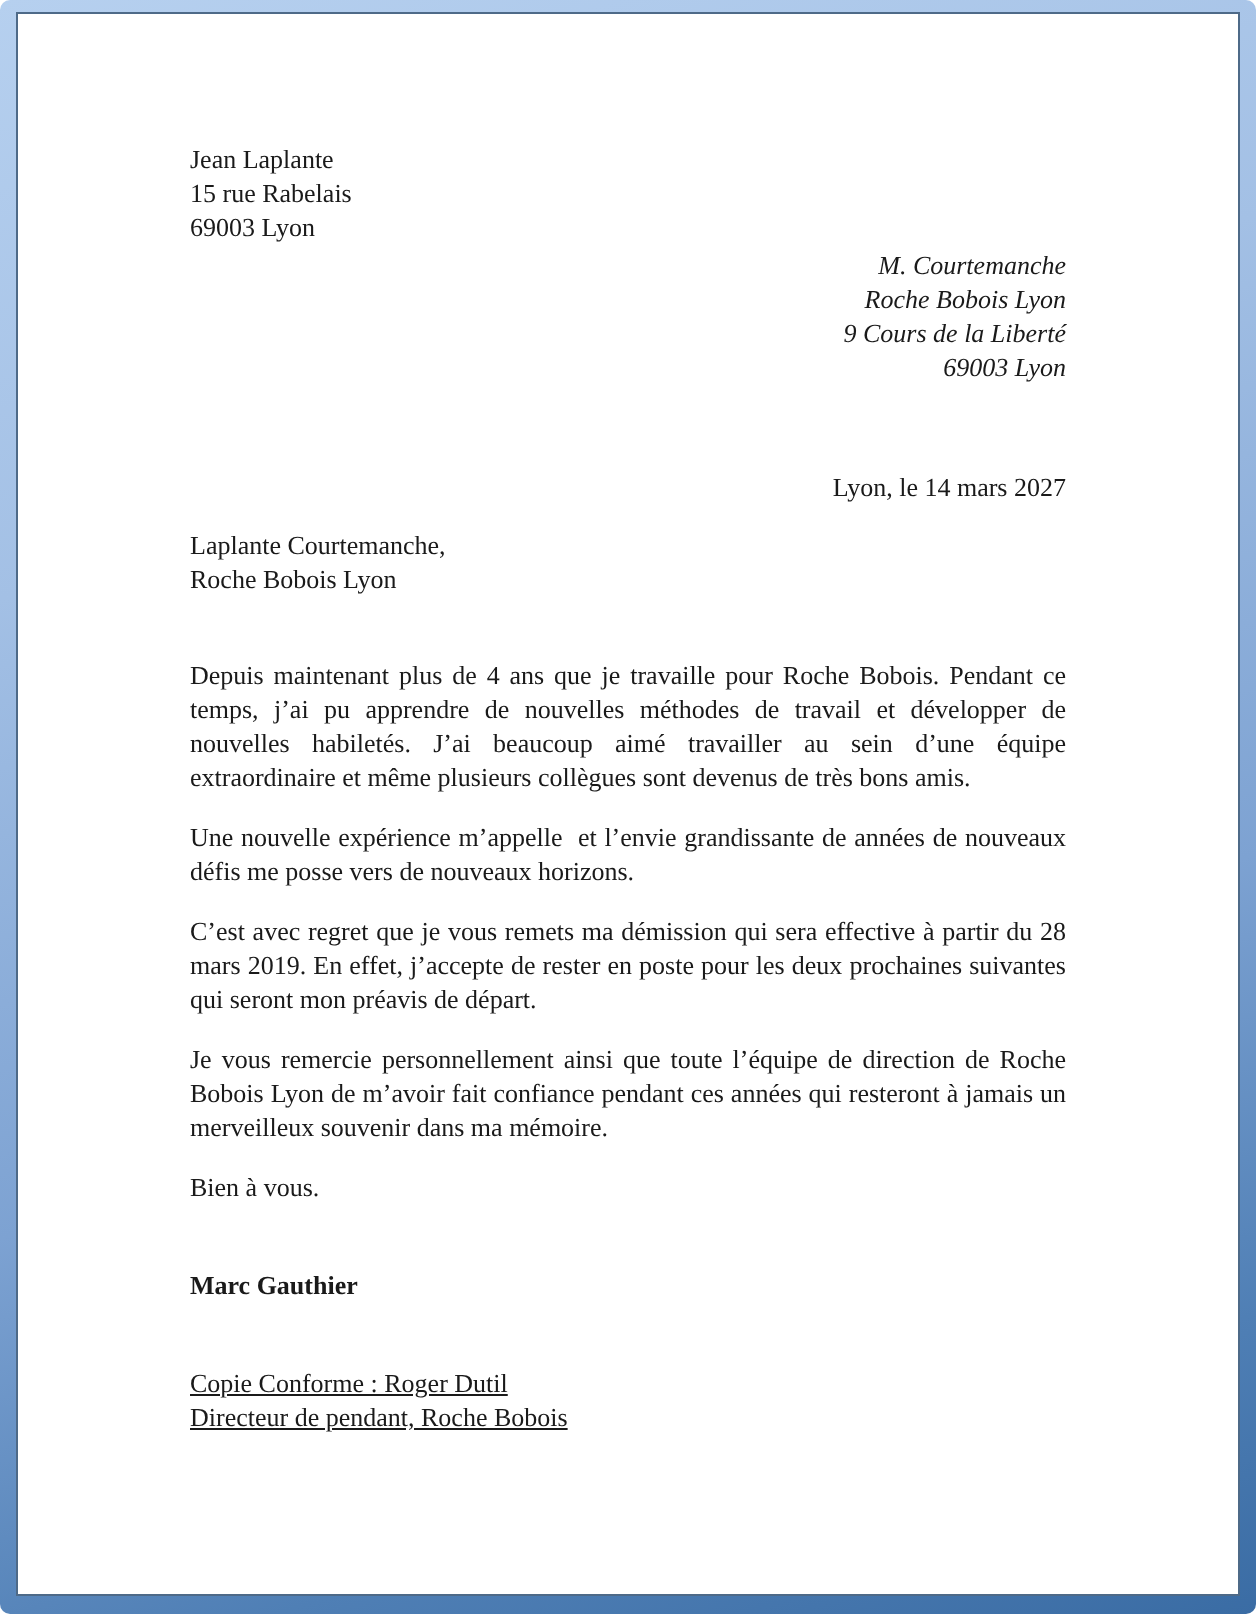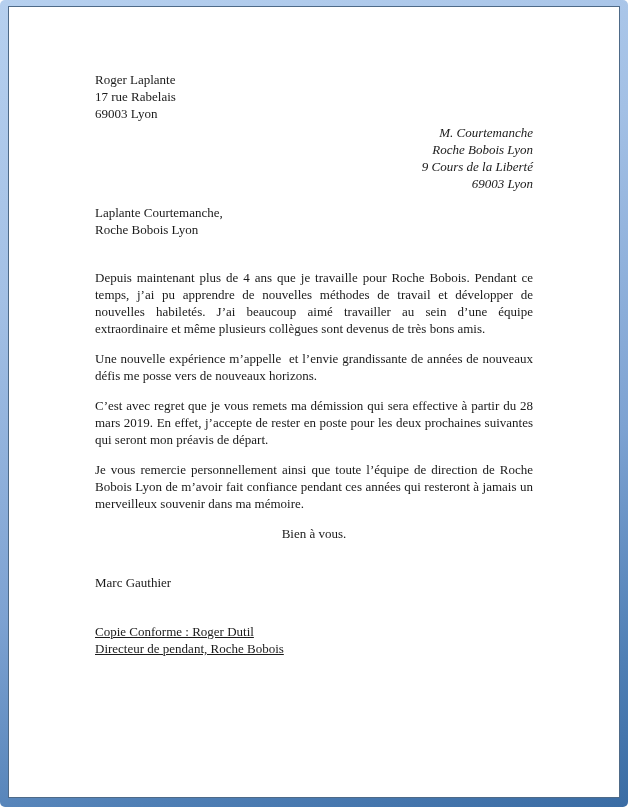--- a/index.html
+++ b/index.html
@@ -40,43 +40,44 @@
     text-align: right;
     margin-top: 43px;
   }
   .salutation-block { margin-top: 12px; }
   .body-block { margin-top: 31px; }
   .body-block p {
     margin: 0 0 13px 0;
     text-align: justify;
     white-space: pre-wrap;
   }
-  .closing-line { margin-top: 11px; text-align: center; }
-  .signature-line { margin-top: 32px; }
+  .closing-line { margin-top: 11px; }
+  .signature-line { margin-top: 32px; font-weight: bold; }
   .cc-block { margin-top: 32px; text-decoration: underline; }
 </style>
 </head>
 <body>
 
 <div class="frame">
   <div class="page">
 
     <div class="addr-block sender-block">
-        <div>Roger Laplante</div>
-        <div>17 rue Rabelais</div>
+        <div>Jean Laplante</div>
+        <div>15 rue Rabelais</div>
         <div>69003 Lyon</div>
       </div>
 
     <div class="addr-block recipient-block">
         <div>M. Courtemanche</div>
         <div>Roche Bobois Lyon</div>
         <div>9 Cours de la Liberté</div>
         <div>69003 Lyon</div>
       </div>
 
+    <div class="date-line">Lyon, le 14 mars 2027</div>
 
     <div class="addr-block salutation-block">
         <div>Laplante Courtemanche,</div>
         <div>Roche Bobois Lyon</div>
       </div>
 
     <div class="body-block">
         <p>Depuis maintenant plus de 4 ans que je travaille pour Roche Bobois. Pendant ce temps, j’ai pu apprendre de nouvelles méthodes de travail et développer de nouvelles habiletés. J’ai beaucoup aimé travailler au sein d’une équipe extraordinaire et même plusieurs collègues sont devenus de très bons amis.</p>
         <p>Une nouvelle expérience m’appelle  et l’envie grandissante de années de nouveaux défis me posse vers de nouveaux horizons.</p>
         <p>C’est avec regret que je vous remets ma démission qui sera effective à partir du 28 mars 2019. En effet, j’accepte de rester en poste pour les deux prochaines suivantes qui seront mon préavis de départ.</p>

